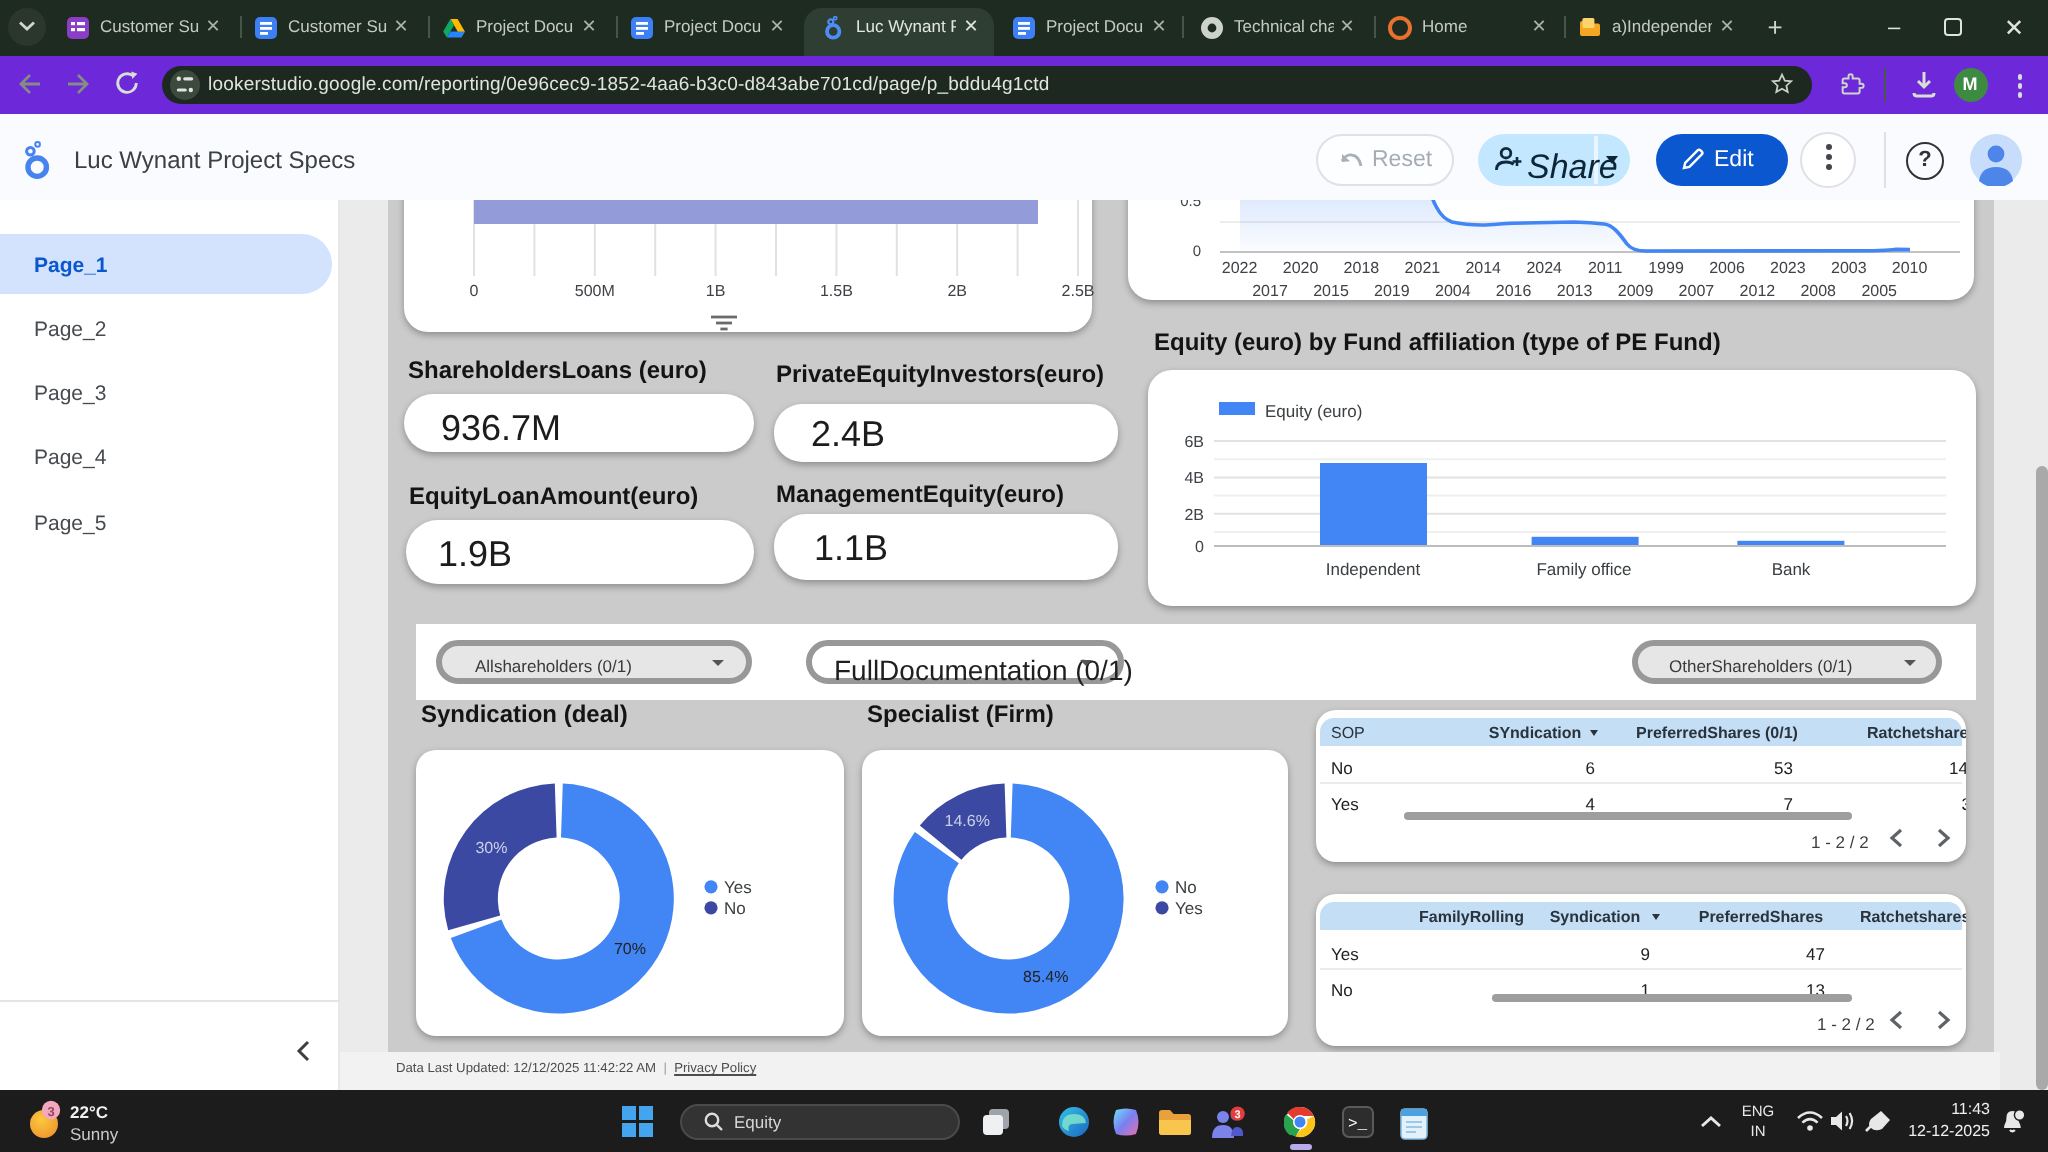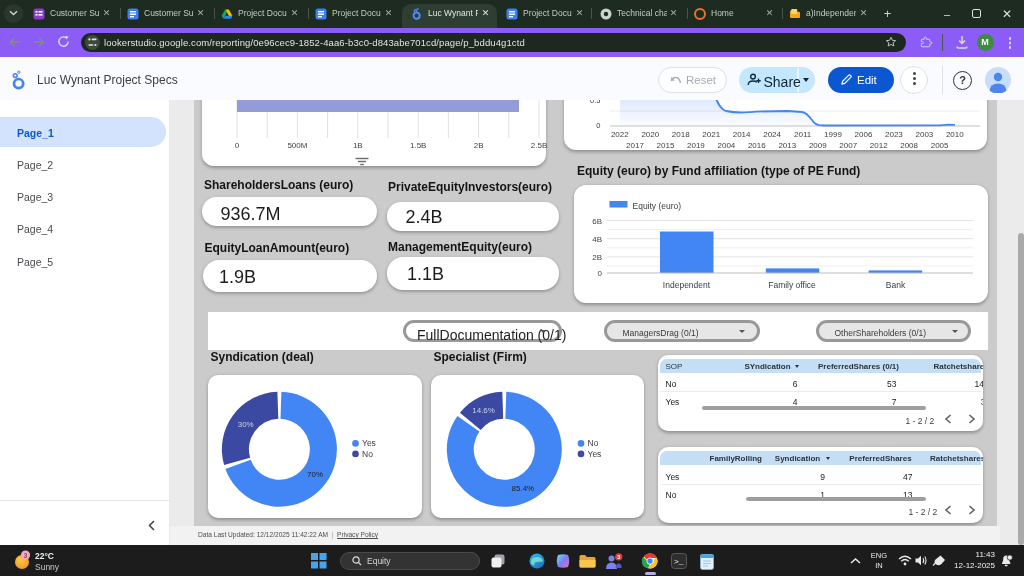--- a/index.html
+++ b/index.html
@@ -11,21 +11,21 @@
 
 #tabbar { position:absolute; left:0; top:0; width:1024px; height:28px; background:#1e2b21; will-change:transform; }
 .tab-title { position:absolute; top:8px; font-size:8.5px; color:#c4cbc1; white-space:nowrap; overflow:hidden; }
 .tab-x { position:absolute; top:7px; width:13px; height:13px; color:#aab2a7; font-size:9px; line-height:13px; text-align:center; }
 .tab-sep { position:absolute; top:8px; width:1px; height:11px; background:#47544a; }
 .tab-ico { position:absolute; top:8px; width:12px; height:12px; }
 #activetab { position:absolute; left:402px; top:4px; width:95px; height:24px; background:#2f3e33; border-radius:9px 9px 0 0; }
 .winbtn { position:absolute; top:0; width:30px; height:28px; color:#dfe4dc; font-size:11px; text-align:center; line-height:28px; }
 
 
-#toolbar { position:absolute; left:0; top:28px; width:1024px; height:29px; background:#8b5cf6; will-change:transform; }
+#toolbar { position:absolute; left:0; top:28px; width:1024px; height:29px; background:#6d28d9; will-change:transform; }
 #urlpill { position:absolute; left:81px; top:5px; width:825px; height:18.5px; background:#1d2820; border-radius:9.5px; }
 #urltext { position:absolute; left:104px; top:9px; font-size:9.5px; color:#e0e5dd; letter-spacing:0.1px; }
 
 
 #lsheader { position:absolute; left:0; top:57px; width:1024px; height:43px; background:#f9fbfe; }
 #lstitle { position:absolute; left:37px; top:15.5px; font-size:12px; color:#3c4043; }
 .hbtn { position:absolute; top:10px; height:26px; border-radius:13px; font-size:11.5px; }
 
 
 #sidebar { position:absolute; left:0; top:100px; width:170px; height:445px; background:#fff; border-right:1px solid #e8e8e8; }
@@ -198,21 +198,21 @@
       </svg>
     <div class="abs" style="left:686px;top:17px;font-size:11.5px;color:#a6acb3;">Reset</div>
 
     <div class="hbtn" style="left:738.5px;width:76px;background:#c2e7ff;"></div>
     <div class="abs" style="left:797px;top:11px;width:1.5px;height:24px;background:#eaf5fd;"></div>
     <svg class="abs" style="left:747px;top:16px;" width="14" height="13" viewBox="0 0 14 13">
         <circle cx="6" cy="3.6" r="2.4" fill="none" stroke="#0f2a3c" stroke-width="1.4"></circle>
         <path d="M1.2 12 Q1.2 8 6 8 Q8.5 8 9.8 9.2" fill="none" stroke="#0f2a3c" stroke-width="1.4"></path>
         <path d="M11.5 5.5 L11.5 10 M9.3 7.75 L13.7 7.75" stroke="#0f2a3c" stroke-width="1.3"></path>
       </svg>
-    <div class="abs" style="left:763.5px;top:17px;font-size:14px;font-weight:500;color:#0c2636;">Share</div>
+    <div class="abs" style="left:763.5px;top:17px;font-size:17px;font-weight:500;color:#0c2636;font-style:italic;">Share</div>
     <div class="caret" style="left:802.5px;top:20.5px;border-top-color:#0c2636;"></div>
 
     <div class="hbtn" style="left:827.5px;width:66px;background:#0b57d0;"></div>
     <svg class="abs" style="left:841px;top:17px;" width="11" height="11" viewBox="0 0 11 11">
         <path d="M1 10 L1.6 7.4 L7.8 1.2 Q8.5 0.5 9.3 1.2 L9.9 1.8 Q10.6 2.5 9.9 3.2 L3.7 9.4 Z" fill="none" stroke="#fff" stroke-width="1.2"></path>
       </svg>
     <div class="abs" style="left:857px;top:17px;font-size:11.5px;font-weight:500;color:#fff;">Edit</div>
 
     <div class="abs" style="left:900px;top:9px;width:28px;height:28px;border-radius:50%;background:#fff;border:1px solid #dfe1e5;"></div>
     <div class="abs" style="left:912.5px;top:15px;width:3px;height:3px;border-radius:50%;background:#424549;box-shadow:0 5px 0 #424549, 0 10px 0 #424549;"></div>
@@ -356,27 +356,27 @@
       <div class="spill" style="left:193px;top:102px;width:171.5px;height:28.5px;border-radius:14px;"></div>
       <div class="sval" style="left:211.5px;top:107px;text-align:center;">2.4B</div>
       <div class="blab" style="left:10.5px;top:141px;">EquityLoanAmount(euro)</div>
       <div class="spill" style="left:9px;top:160px;width:173.5px;height:31.5px;border-radius:16px;"></div>
       <div class="sval" style="left:25px;top:166.5px;">1.9B</div>
       <div class="blab" style="left:194px;top:139.5px;">ManagementEquity(euro)</div>
       <div class="spill" style="left:193px;top:157px;width:171.5px;height:32.5px;border-radius:16px;"></div>
       <div class="sval" style="left:213px;top:164px;">1.1B</div>
 
       <div class="abs" style="left:14px;top:211.5px;width:779.5px;height:38px;background:#fff;"></div>
+      <div class="fpill" style="left:23.5px;top:220px;width:158.5px;">
+        <div class="fptx" style="left:17px;">Allshareholders (0/1)</div>
+        <div class="caret" style="right:11px;top:7px;border-left-width:3px;border-right-width:3px;border-top-width:3.5px;"></div>
+      </div>
       <div class="fpill" style="left:209px;top:220px;width:158.5px;background:#fff;">
         <div class="fptx" style="left:11px;top:3.5px;font-size:14px;color:#1f1f1f;">FullDocumentation (0/1)</div>
         <div class="caret" style="right:13px;top:7px;border-left-width:3px;border-right-width:3px;border-top-width:3.5px;"></div>
-      </div>
-      <div class="fpill" style="left:410px;top:220px;width:156px;">
-        <div class="fptx" style="left:15.5px;">ManagersDrag (0/1)</div>
-        <div class="caret" style="right:12px;top:7px;border-left-width:3px;border-right-width:3px;border-top-width:3.5px;"></div>
       </div>
       <div class="fpill" style="left:622px;top:220px;width:154.5px;">
         <div class="fptx" style="left:15.5px;">OtherShareholders (0/1)</div>
         <div class="caret" style="right:10px;top:7px;border-left-width:3px;border-right-width:3px;border-top-width:3.5px;"></div>
       </div>
 
       <div class="blab" style="left:16.5px;top:250px;">Syndication (deal)</div>
       <div class="blab" style="left:239.5px;top:250px;">Specialist (Firm)</div>
 
       <div class="card" style="left:14px;top:274.5px;width:213.5px;height:143.5px;border-radius:10px;"></div>

